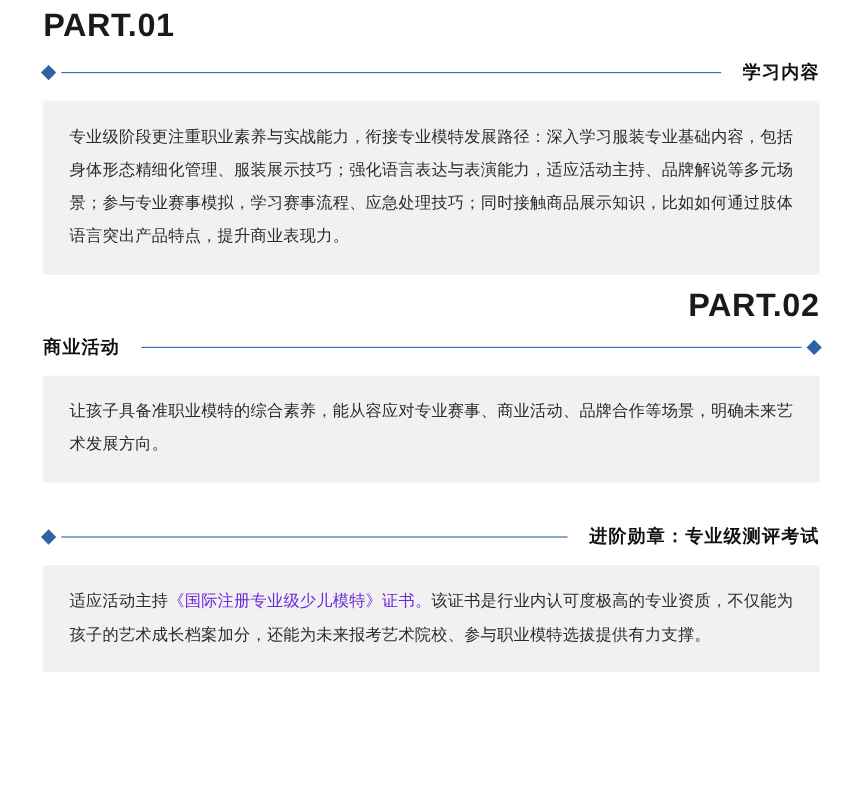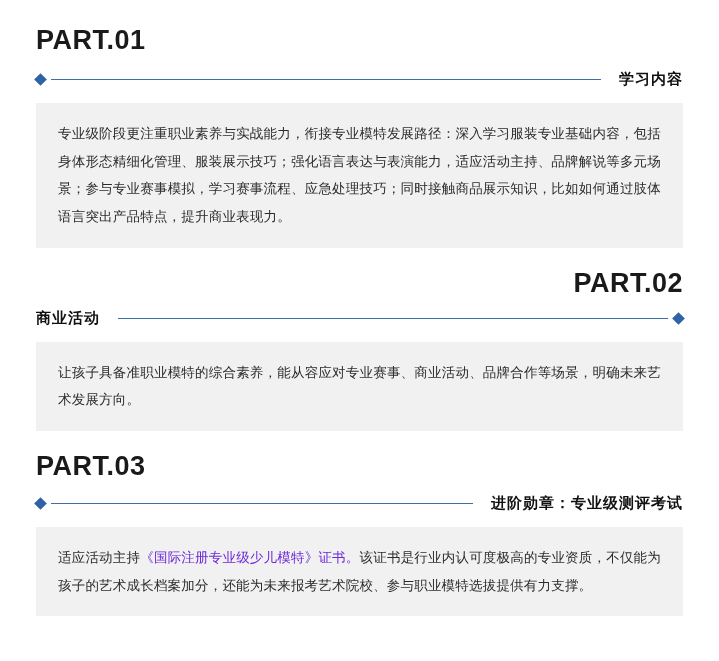--- a/index.html
+++ b/index.html
@@ -13,21 +13,20 @@
     font-family: "Liberation Sans", sans-serif;
     color: #222222;
     overflow: hidden;
   }
   .page {
     position: relative;
     width: 719px;
     height: 493px;
     box-sizing: border-box;
     padding: 0 36px;
-    margin-top: 19px;
   }
 
   
   .part-label {
     font-family: "Liberation Sans", sans-serif;
     font-size: 27px;
     font-weight: bold;
     letter-spacing: 0.5px;
     color: #1a1a1a;
     line-height: 1;
@@ -82,21 +81,21 @@
     font-family: Liberation Mono, monospace;
     letter-spacing: 0.2px;
   }
   .highlight {
     color: #6d28d9;
   }
 
   
   .section { margin-bottom: 0; }
   #section-1 { padding-top: 8px; }
-  #section-2 { padding-top: 22px; }
+  #section-2 { padding-top: 12px; }
   #section-3 { padding-top: 22px; }
 
   .label-gap-1 { height: 16px; }
   .label-gap-2 { height: 12px; }
   .label-gap-3 { height: 14px; }
 </style>
 </head>
 <body>
 
 <div class="page">
@@ -121,21 +120,20 @@
       <span class="title-text left">商业活动</span>
       <span class="rule"></span>
       <span class="diamond"></span>
     </div>
     <div class="body-block">
       <p><span>让孩子具备准职业模特的综合素养，能从容应对专业赛事、商业活动、品牌合作等场景，明确未来艺术发展方向。</span></p>
     </div>
   </div>
 
   <div class="section" id="section-3">
-    <div class="part-label part-left">PART.03</div>
     <div class="label-gap-3"></div>
     <div class="title-row">
       <span class="diamond"></span>
       <span class="rule"></span>
       <span class="title-text right">进阶勋章：专业级测评考试</span>
     </div>
     <div class="body-block">
       <p><span>适应活动主持</span><span class="highlight">《国际注册专业级少儿模特》证书。</span><span>该证书是行业内认可度极高的专业资质，不仅能为孩子的艺术成长档案加分，还能为未来报考艺术院校、参与职业模特选拔提供有力支撑。</span></p>
     </div>
   </div>

